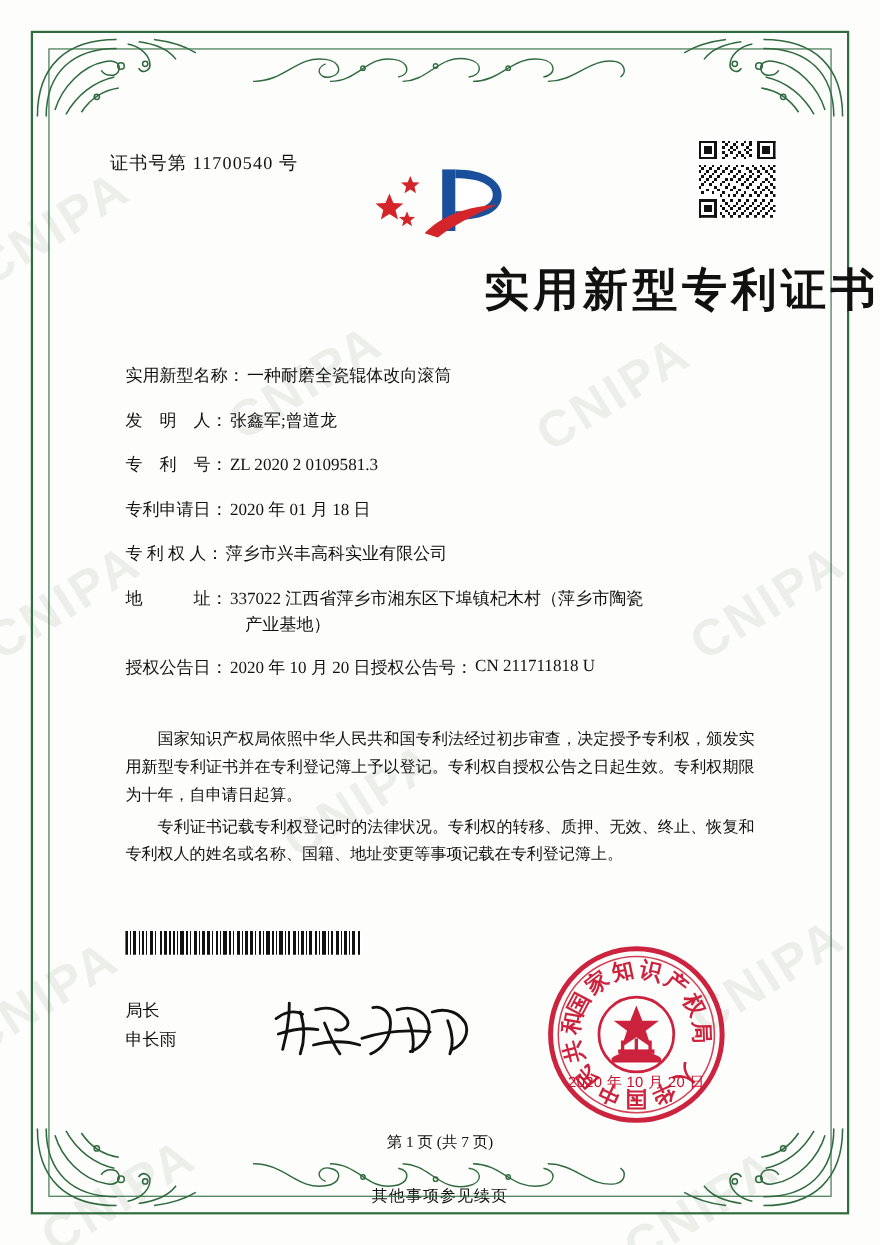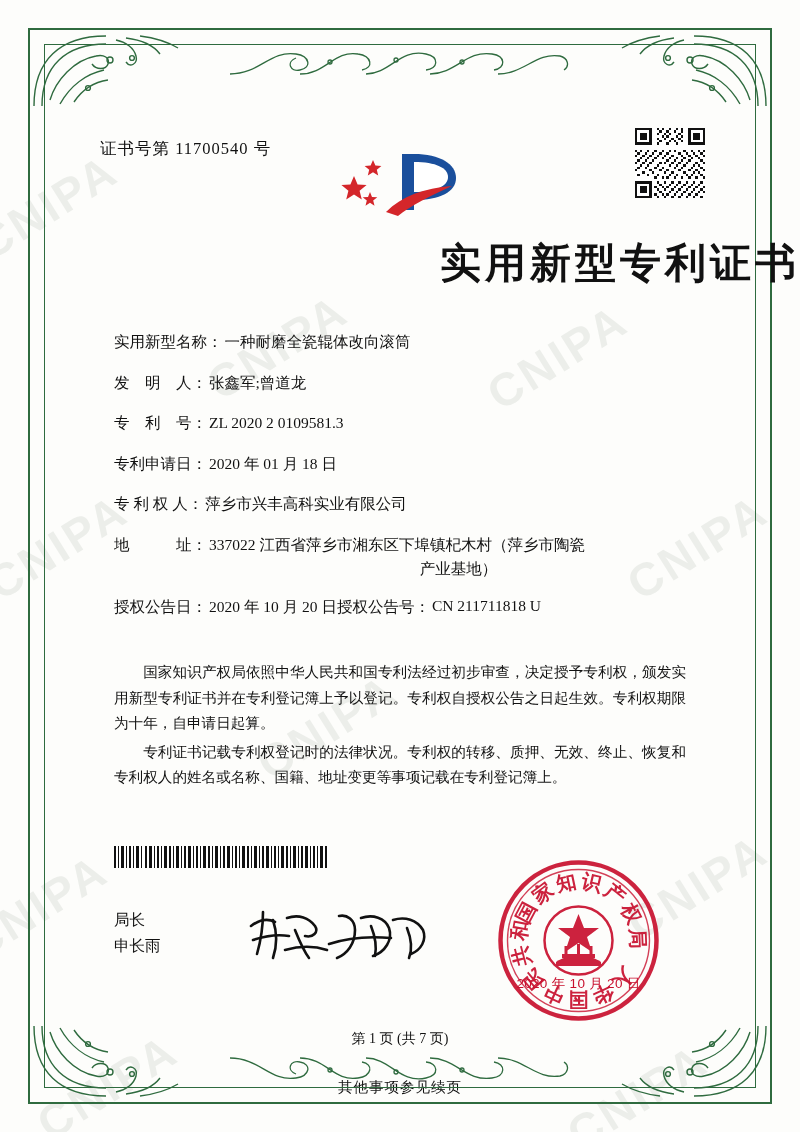--- a/index.html
+++ b/index.html
@@ -149,21 +149,20 @@
     white-space: pre;
     flex: 0 0 auto;
   }
   .field-value {
     flex: 1 1 auto;
     padding-left: 2px;
   }
   .field-value .l2 {
     display: block;
     padding-left: 14px;
-    text-align: center;
   }
 
   .row-inline {
     display: flex;
     align-items: flex-start;
     font-size: 15.5px;
     color: #111;
     margin-bottom: 16.5px;
   }
   .row-inline .seg2 {

